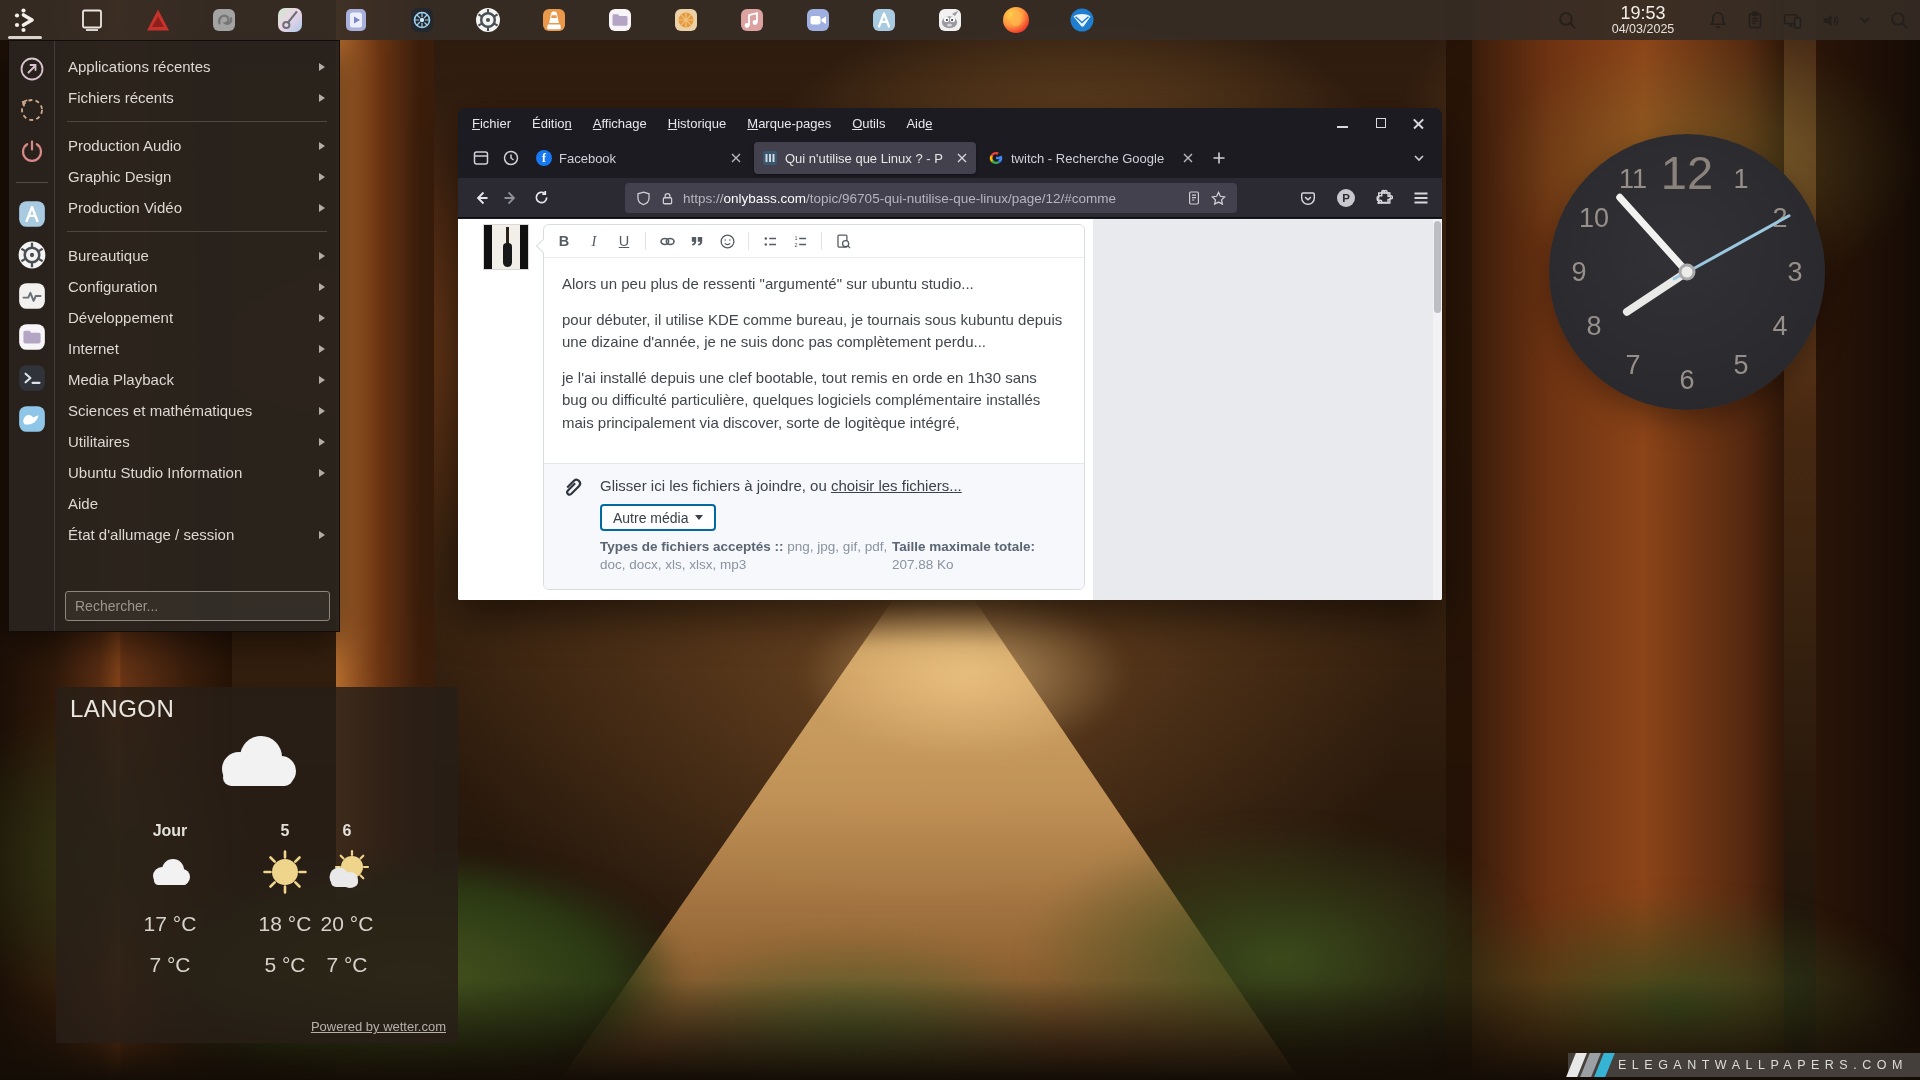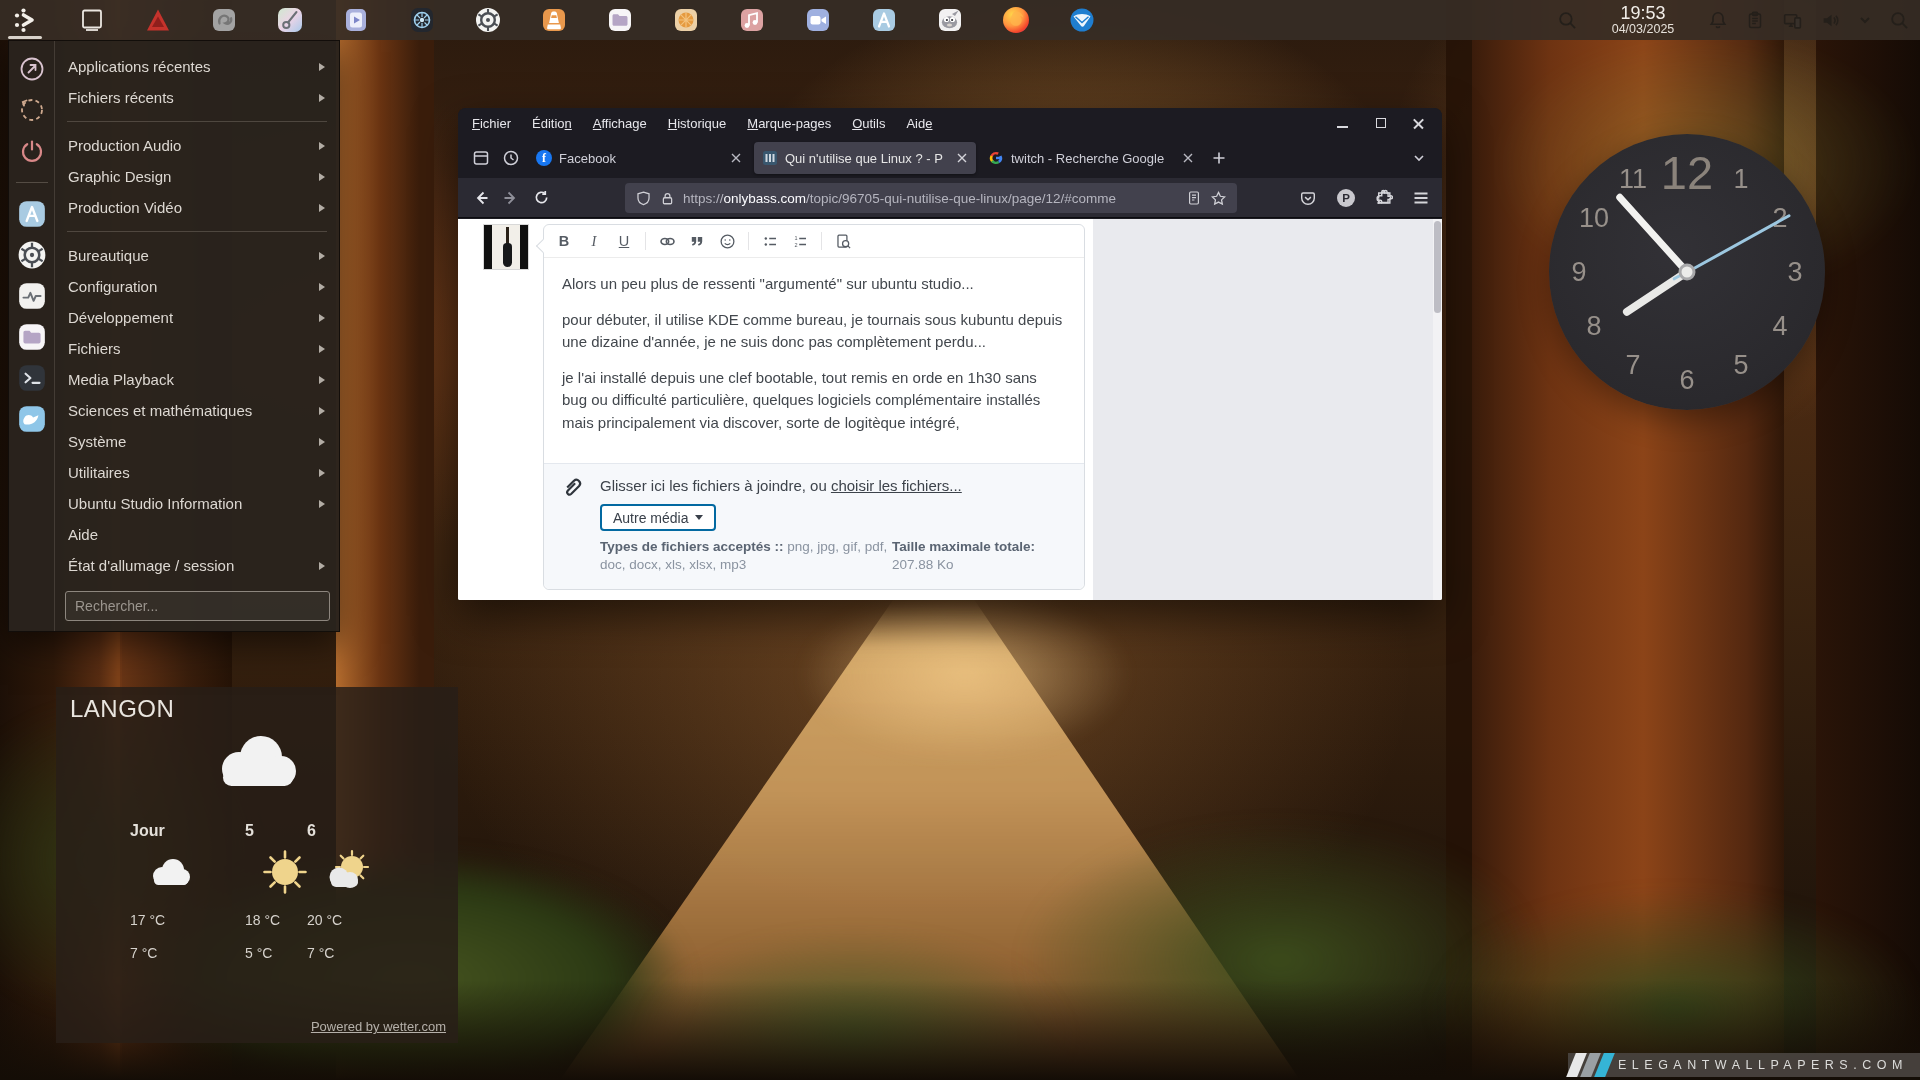--- a/index.html
+++ b/index.html
@@ -123,24 +123,24 @@
   .h-hour{width:8px;height:76px;background:#e9e9e7;transform:translateX(-50%) rotate(236.5deg)}
   .h-min{width:7px;height:104px;background:#f2f2f0;transform:translateX(-50%) rotate(318deg)}
   .h-sec{width:2.5px;height:118px;background:#9cc7e0;transform:translateX(-50%) rotate(61deg)}
   .h-sec2{width:2.5px;height:16px;background:#9cc7e0;transform:translateX(-50%) rotate(241deg)}
   .hub{position:absolute;left:138px;top:138px;width:17px;height:17px;border-radius:50%;background:#ececea;border:3px solid #a9a9ab;transform:translate(-50%,-50%)}
 
   
   #weather{position:absolute;left:56px;top:687px;width:402px;height:356px;background:rgba(40,31,24,.85);z-index:20;color:#d6d2cc}
   .w-title{position:absolute;left:14px;top:8px;font-size:24px;color:#e9e5df;letter-spacing:.5px}
   .w-now{position:absolute;left:153px;top:42px}
-  .w-col{position:absolute;width:80px;}
+  .w-col{position:absolute;width:80px;text-align:center}
   .w-head{font-size:16px;font-weight:bold;color:#e4e0da}
   .w-ic{margin:9px auto 6px auto;width:46px;height:46px}
-  .w-hi,.w-lo{font-size:14px;margin-top:17px}
+  .w-hi,.w-lo{font-size:21px;margin-top:17px}
   .wc0{left:74px;top:135px}.wc1{left:131px;top:135px}.wc2{left:189px;top:135px}.wc3{left:251px;top:135px}
   .w-credit{position:absolute;right:12px;bottom:9px;font-size:13px;color:#b5b0a9;text-decoration:underline}
 
   
   #watermark{position:absolute;left:1568px;top:1053px;width:352px;height:24px;background:rgba(72,66,62,.95);display:flex;align-items:center;z-index:60}
   .wm-stripes{display:flex;height:100%;margin-right:8px}
   .wm-stripes i{display:block;width:11px;height:100%;transform:skewX(-22deg);margin-left:3px}
   .wm-text{font-size:12.5px;letter-spacing:5.5px;color:#dcdcda;white-space:nowrap}
 </style>
 </head>
@@ -438,33 +438,29 @@
       </div>
     <div class="lm-item">
         <span class="lbl">Configuration</span>
         <span class="lm-arrow"></span>
       </div>
     <div class="lm-item">
         <span class="lbl">Développement</span>
         <span class="lm-arrow"></span>
       </div>
     <div class="lm-item">
-        <span class="lbl">Fichiers</span>
+        <span class="lbl">Internet</span>
         <span class="lm-arrow"></span>
       </div>
     <div class="lm-item">
         <span class="lbl">Media Playback</span>
         <span class="lm-arrow"></span>
       </div>
     <div class="lm-item">
         <span class="lbl">Sciences et mathématiques</span>
-        <span class="lm-arrow"></span>
-      </div>
-    <div class="lm-item">
-        <span class="lbl">Système</span>
         <span class="lm-arrow"></span>
       </div>
     <div class="lm-item">
         <span class="lbl">Utilitaires</span>
         <span class="lm-arrow"></span>
       </div>
     <div class="lm-item">
         <span class="lbl">Ubuntu Studio Information</span>
         <span class="lm-arrow"></span>
       </div>

